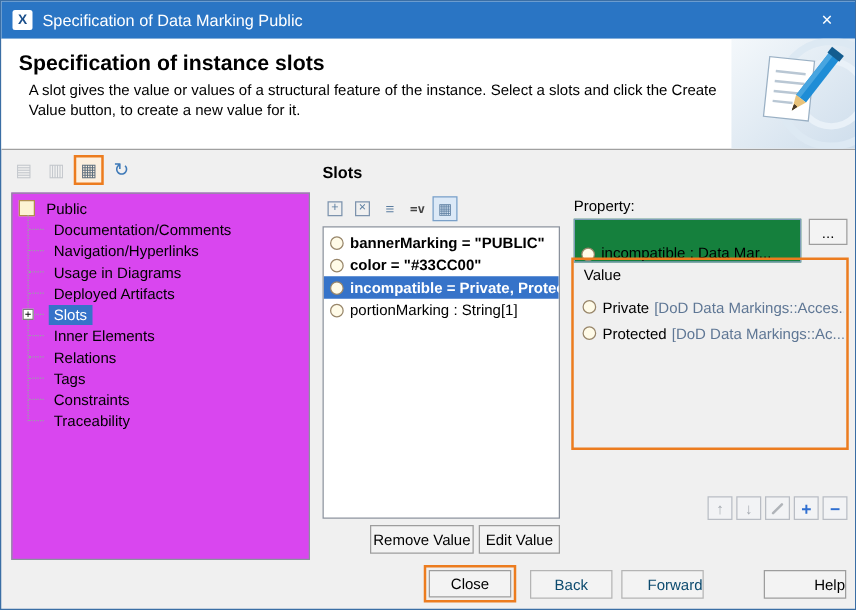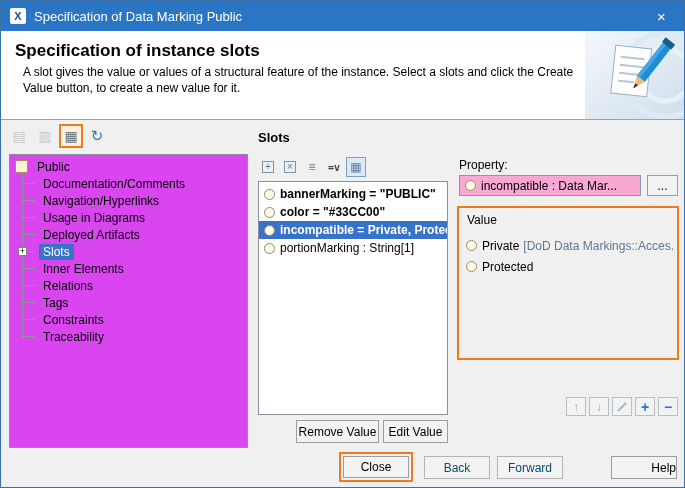--- a/index.html
+++ b/index.html
@@ -46,37 +46,37 @@
   .slot-row { display:flex; align-items:center; height:18px; padding:0 3px; white-space:nowrap; cursor:pointer; }
   .slot-row.bold { font-weight:bold; }
   .slot-row.selected { background:#3673c9; color:#fff; }
   .slot-icon { width:11px; height:11px; border-radius:50%; border:1px solid #98866a; background:#fffbe8; margin:0 5px 0 2px; flex:none; }
   .btn { background:#f3f3f3; border:1px solid #9d9d9d; font-size:12px; font-family:inherit; cursor:pointer; }
   .btn.disabled { color:#0c4a6e; border-color:#b4b4b4; cursor:default; }
   .remove-value { position:absolute; left:295px; top:419px; width:83px; height:23px; }
   .edit-value { position:absolute; left:382px; top:419px; width:65px; height:23px; }
   
   .prop-label { position:absolute; left:458px; top:157px; }
-  .prop-combo { position:absolute; left:458px; top:174px; width:182px; height:21px; background:#f9a8d4; border:1px solid #7f9db9; display:flex; align-items:center; padding:0 3px; white-space:nowrap; overflow:hidden; cursor:pointer; }
+  .prop-combo { position:absolute; left:458px; top:174px; width:182px; height:35px; background:#15803d; border:1px solid #7f9db9; display:flex; align-items:flex-end; padding:0 3px; white-space:nowrap; overflow:hidden; cursor:pointer; }
   .dots-btn { position:absolute; left:646px; top:174px; width:31px; height:21px; }
   .value-group { position:absolute; left:456px; top:205px; width:222px; height:154px; border:2px solid #ec7c1f; }
   .value-title { position:absolute; left:8px; top:5px; }
   .value-items { position:absolute; left:5px; top:27px; right:2px; }
   .value-row { display:flex; align-items:center; height:21px; white-space:nowrap; overflow:hidden; cursor:pointer; }
   .value-qualifier { color:#5f7795; margin-left:4px; }
   .value-btns { position:absolute; left:565px; top:396px; display:flex; gap:3px; }
   .sq-btn { width:20px; height:19px; display:flex; align-items:center; justify-content:center; background:#f2f3f5; border:1px solid #b9bdc4; font-size:12px; cursor:pointer; }
   .sq-btn.dim { color:#a7acb3; }
   .sq-btn.blue { color:#2f6fd1; font-weight:bold; font-size:14px; }
   .pencil-stroke { width:12px; height:2px; background:#b0b4b9; transform:rotate(-45deg); border-radius:1px; }
   
   .close-highlight { position:absolute; left:338px; top:451px; border:2px solid #ec7c1f; padding:2px; }
   .close-btn-main { width:66px; height:22px; }
   .back-btn { position:absolute; left:423px; top:455px; width:66px; height:23px; }
-  .forward-btn { position:absolute; left:496px; top:455px; width:66px; height:23px; }
+  .forward-btn { position:absolute; left:496px; top:455px; width:66px; height:23px;text-align:right; }
   .help-btn { position:absolute; left:610px; top:455px; width:66px; height:23px;text-align:right; }
 </style>
 </head>
 <body>
 
 <div class="window">
 
   <div class="titlebar">
     <span class="app-icon">
         <span>X</span>
@@ -229,20 +229,21 @@
     <div class="value-title">Value</div>
     <div class="value-items">
       <div class="value-row">
         <span class="slot-icon"></span>
         <span>Private</span>
         <span class="value-qualifier">[DoD Data Markings::Acces...</span>
       </div>
       <div class="value-row">
         <span class="slot-icon"></span>
         <span>Protected</span>
+        <span class="value-qualifier">[DoD Data Markings::Ac...</span>
       </div>
     </div>
   </div>
 
   <div class="value-btns">
     <span class="sq-btn dim">
         <span>↑</span>
       </span>
     <span class="sq-btn dim">
         <span>↓</span>

